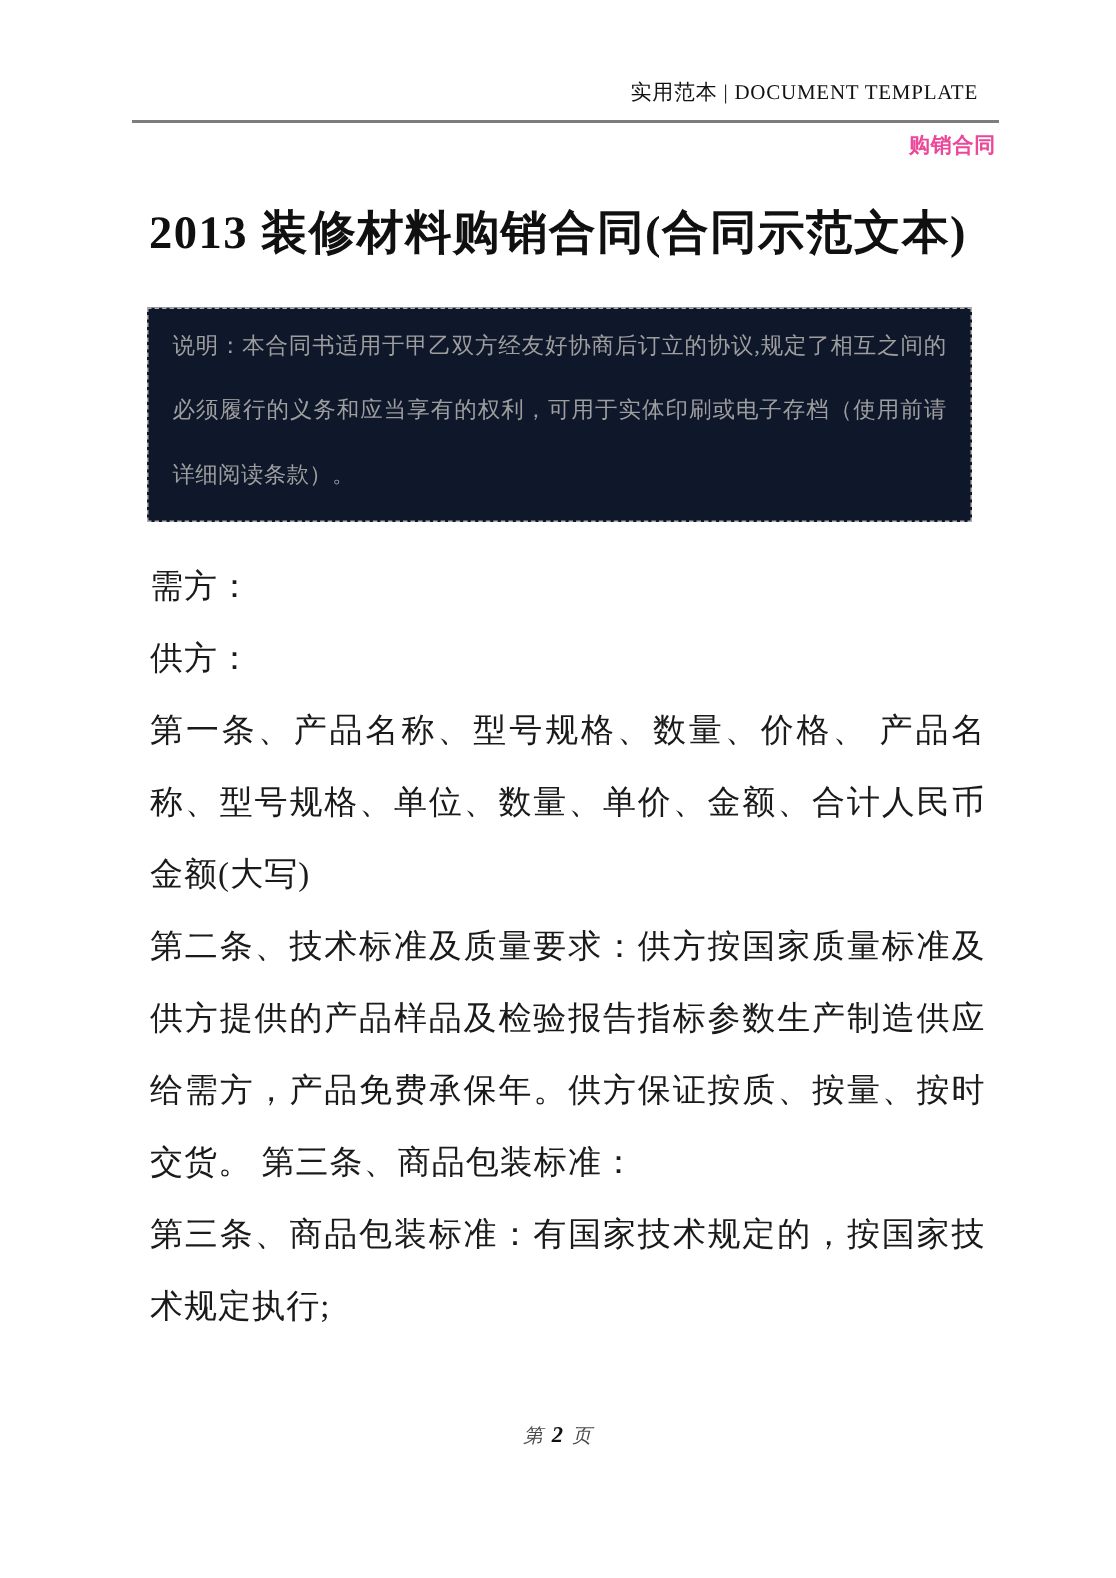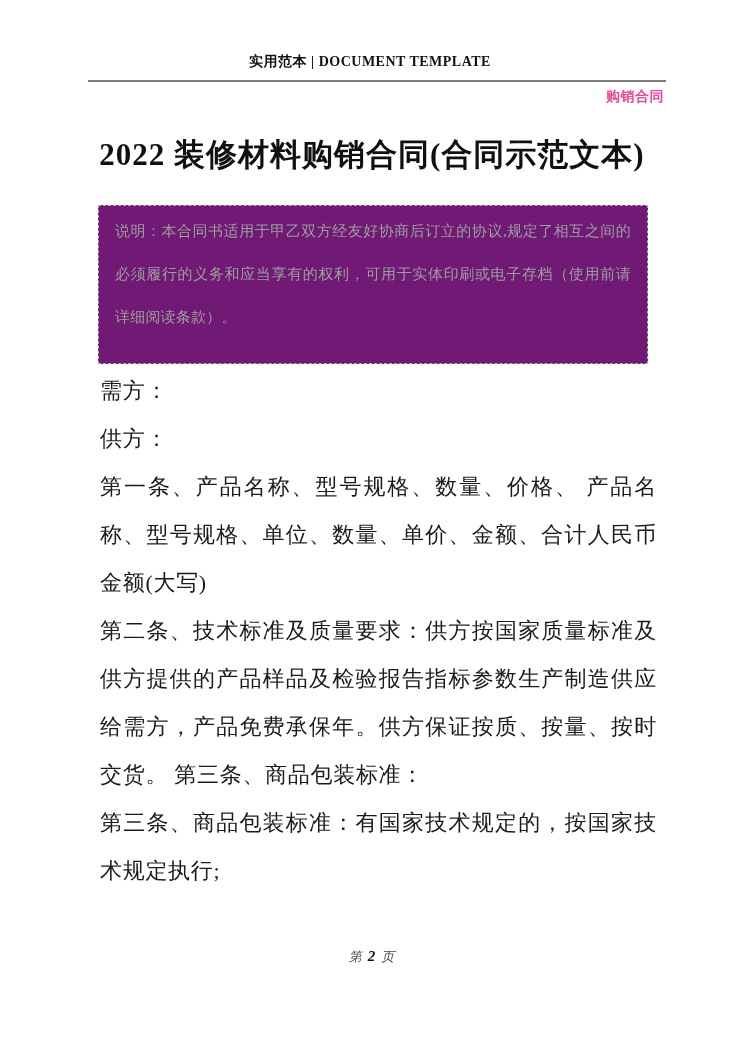--- a/index.html
+++ b/index.html
@@ -17,23 +17,23 @@
     color: #1a1a1a;
   }
   
   .header {
     position: absolute;
     top: 53px;
     left: 88px;
     width: 578px;
   }
   .header .brand {
-    text-align: center;
+    text-align: right;
     font-size: 14px;
-    font-weight: bold;
+    font-weight: normal;
     letter-spacing: 0.5px;
     padding-right: 14px;
     padding-bottom: 9px;
     border-bottom: 2px solid #7d7d7d;
     color: #111111;
   }
   .header .category {
     text-align: right;
     font-size: 14px;
     font-weight: bold;
@@ -55,23 +55,23 @@
     letter-spacing: 1px;
     color: #101010;
   }
   
   .notice {
     position: absolute;
     top: 205px;
     left: 98px;
     width: 550px;
     box-sizing: border-box;
-    background: #701a75;
+    background: #0f172a;
     border: 1px dashed #b0b0b0;
-    padding: 4px 16px 24px 16px;
+    padding: 4px 16px 8px 16px;
   }
   .notice p {
     margin: 0;
     font-size: 15px;
     line-height: 43px;
     letter-spacing: 0.2px;
     color: #9e9e9e;
     text-align: justify;
     text-justify: inter-ideograph;
   }
@@ -113,21 +113,21 @@
 </head>
 <body>
 
 <div class="page">
 
   <div class="header">
     <div class="brand">实用范本 | DOCUMENT TEMPLATE</div>
     <div class="category">购销合同</div>
   </div>
 
-  <h1 class="title">2022 装修材料购销合同(合同示范文本)</h1>
+  <h1 class="title">2013 装修材料购销合同(合同示范文本)</h1>
 
   <div class="notice">
     <p>说明：本合同书适用于甲乙双方经友好协商后订立的协议,规定了相互之间的必须履行的义务和应当享有的权利，可用于实体印刷或电子存档（使用前请详细阅读条款）。</p>
   </div>
 
   <div class="body">
     <p>需方：</p>
     <p>供方：</p>
     <p>第一条、产品名称、型号规格、数量、价格、 产品名称、型号规格、单位、数量、单价、金额、合计人民币金额(大写)</p>
     <p>第二条、技术标准及质量要求：供方按国家质量标准及供方提供的产品样品及检验报告指标参数生产制造供应给需方，产品免费承保年。供方保证按质、按量、按时交货。 第三条、商品包装标准：</p>

